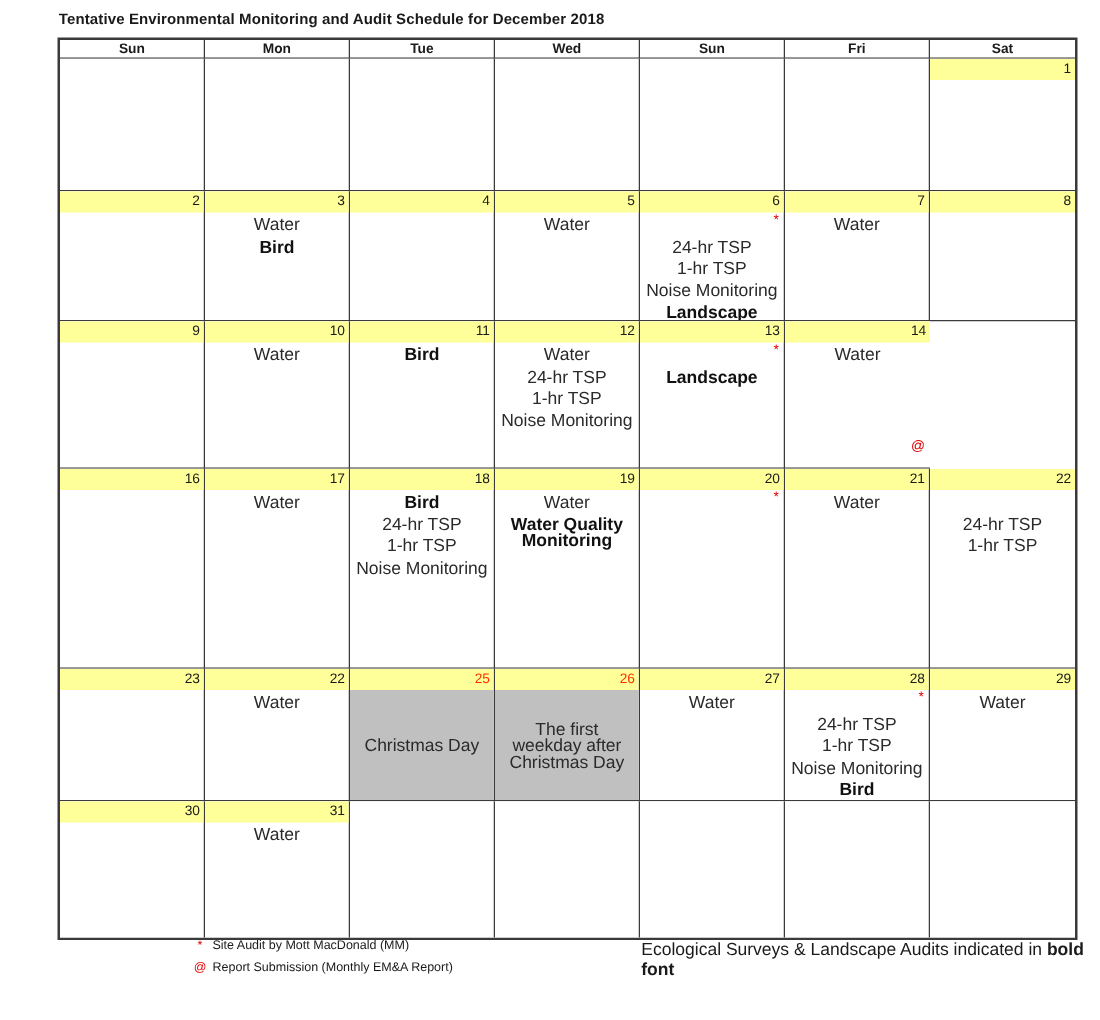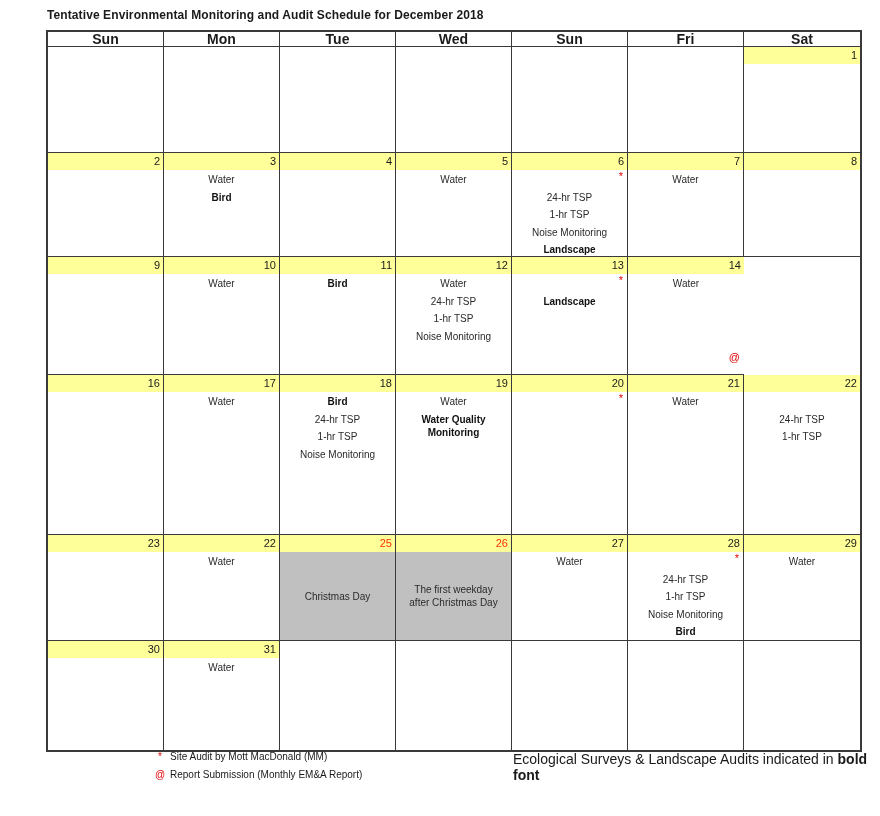--- a/index.html
+++ b/index.html
@@ -1,32 +1,32 @@
 <!DOCTYPE html>
 <html style="--hl: #ffff99; --holiday: #c0c0c0; --red: #e00000; --reddate: #ff3200;"><head>
 <meta charset="utf-8">
 <style>
   html,body{margin:0;padding:0;background:#ffffff;}
   body{width:880px;height:816px;position:relative;font-family:"Liberation Sans",sans-serif;color:#1a1a1a;}
   .page{position:absolute;inset:0;margin-left:16px;}
   .title{position:absolute;left:31px;top:8px;font-size:12px;font-weight:bold;letter-spacing:.1px;}
   .calendar{position:absolute;left:30px;top:30px;width:812px;border:2px solid #3a3a3a;background:#fff;}
   .hdr-row{display:grid;grid-template-columns:repeat(7,1fr);height:15px;}
-  .hdr-cell{border-right:1px solid #3a3a3a;border-bottom:1px solid #3a3a3a;font-size:14px;font-weight:bold;text-align:center;line-height:15px;overflow:hidden;}
+  .hdr-cell{border-right:1px solid #3a3a3a;border-bottom:1px solid #3a3a3a;font-size:11px;font-weight:bold;text-align:center;line-height:15px;overflow:hidden;}
   .hdr-cell:last-child{border-right:none;}
   .week-row{display:grid;grid-template-columns:repeat(7,1fr);}
   .day-cell{border-right:1px solid #3a3a3a;border-bottom:1px solid #3a3a3a;display:flex;flex-direction:column;overflow:hidden;background:#fff;}
   .day-cell:last-child{border-right:none;}
   .week-row:last-child .day-cell{border-bottom:none;}
   .date-strip{height:17px;line-height:16px;text-align:right;padding-right:3px;font-size:11px;flex:0 0 auto;}
   .date-strip.hl{background:var(--hl,#ffff99);}
   .date-num{font-weight:normal;}
   .date-num.red-date{color:var(--reddate,#ff3200);}
   .day-body{flex:1 1 auto;position:relative;padding-top:1px;}
-  .line{min-height:17.5px;line-height:17.5px;font-size:10px;text-align:center;color:#2a2a2a;}
+  .line{min-height:17.5px;line-height:17.5px;font-size:14px;text-align:center;color:#2a2a2a;}
   .line.b{font-weight:bold;color:#111;}
   .line.wrap{line-height:13px;min-height:0;padding:2px 6px 0;}
   .holiday .day-body{background:var(--holiday,#c0c0c0);display:flex;flex-direction:column;align-items:center;justify-content:center;padding-top:0;}
   .holiday .line{line-height:13px;min-height:0;padding:0 8px;}
   .audit-mark{position:absolute;top:1px;right:4px;color:var(--red,#e00000);font-size:11px;line-height:10px;}
   .report-mark{position:absolute;bottom:11px;right:4px;color:var(--red,#e00000);font-size:11px;}
   .legend{position:absolute;left:138px;top:748px;font-size:10px;}
   .legend-line{height:18px;line-height:18px;display:flex;align-items:center;}
   .lg-sym{color:var(--red,#e00000);display:inline-block;width:12px;text-align:center;margin-right:4px;}
   .legend-right{position:absolute;left:497px;top:751px;font-size:14px;}

